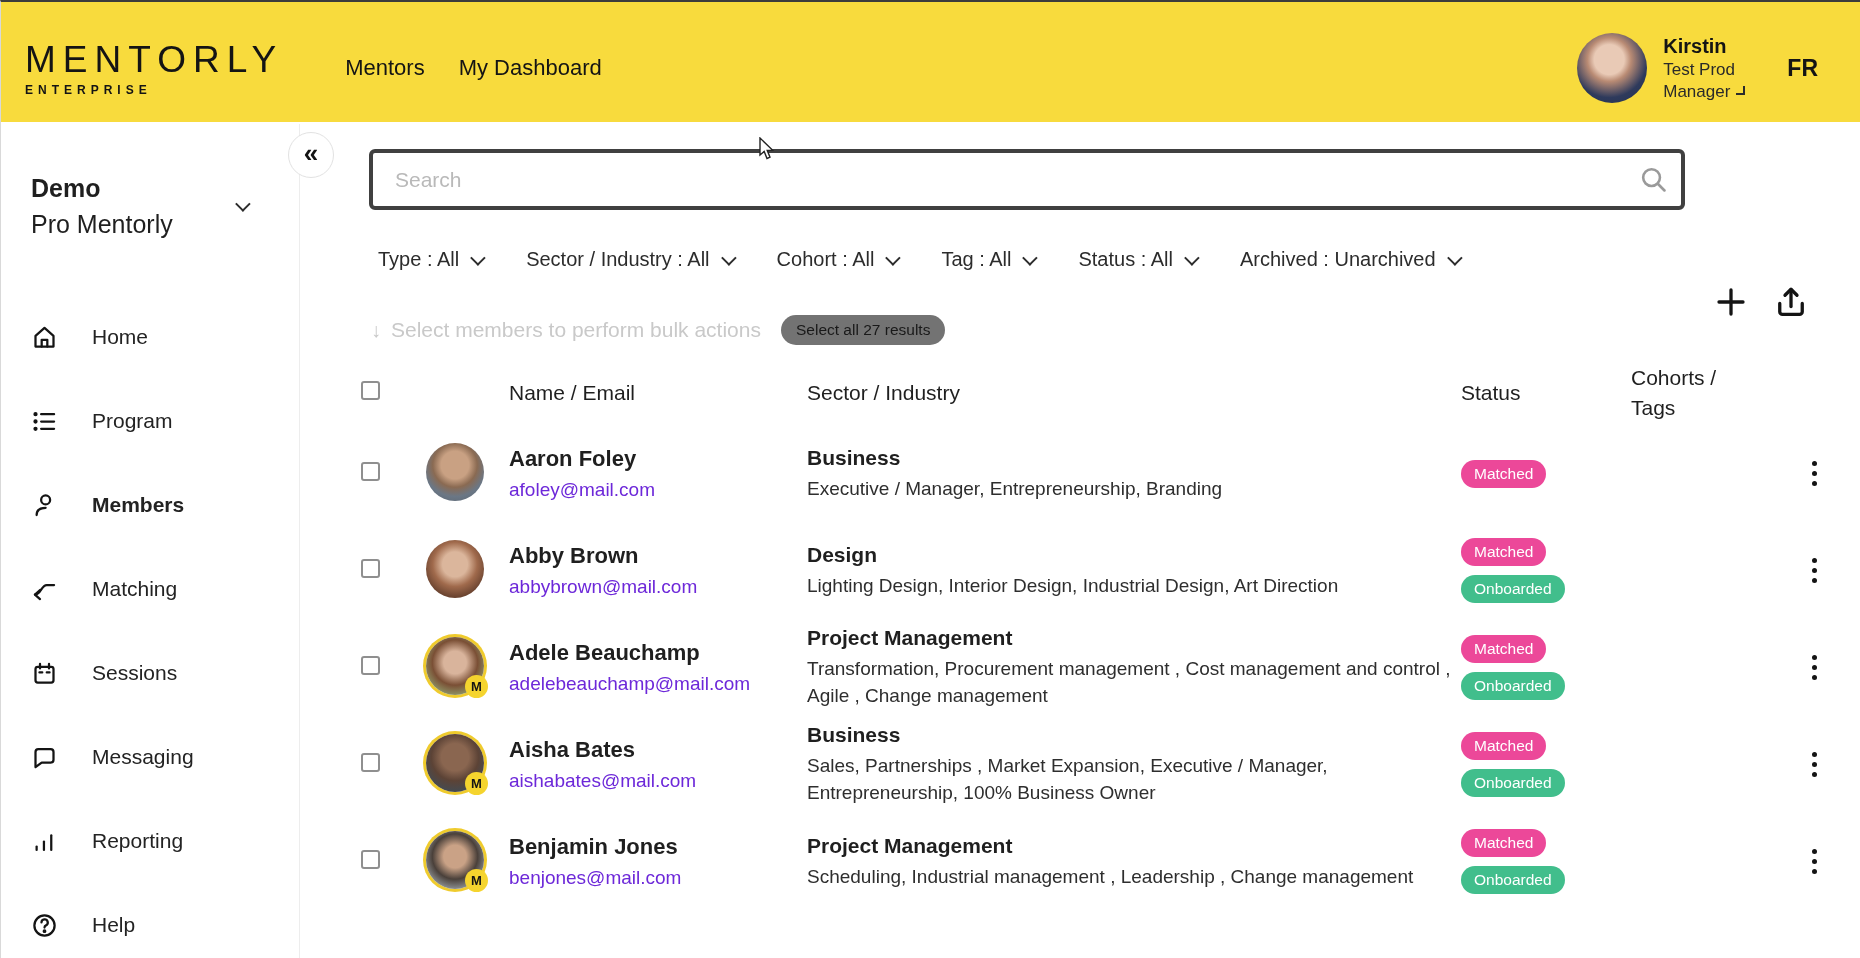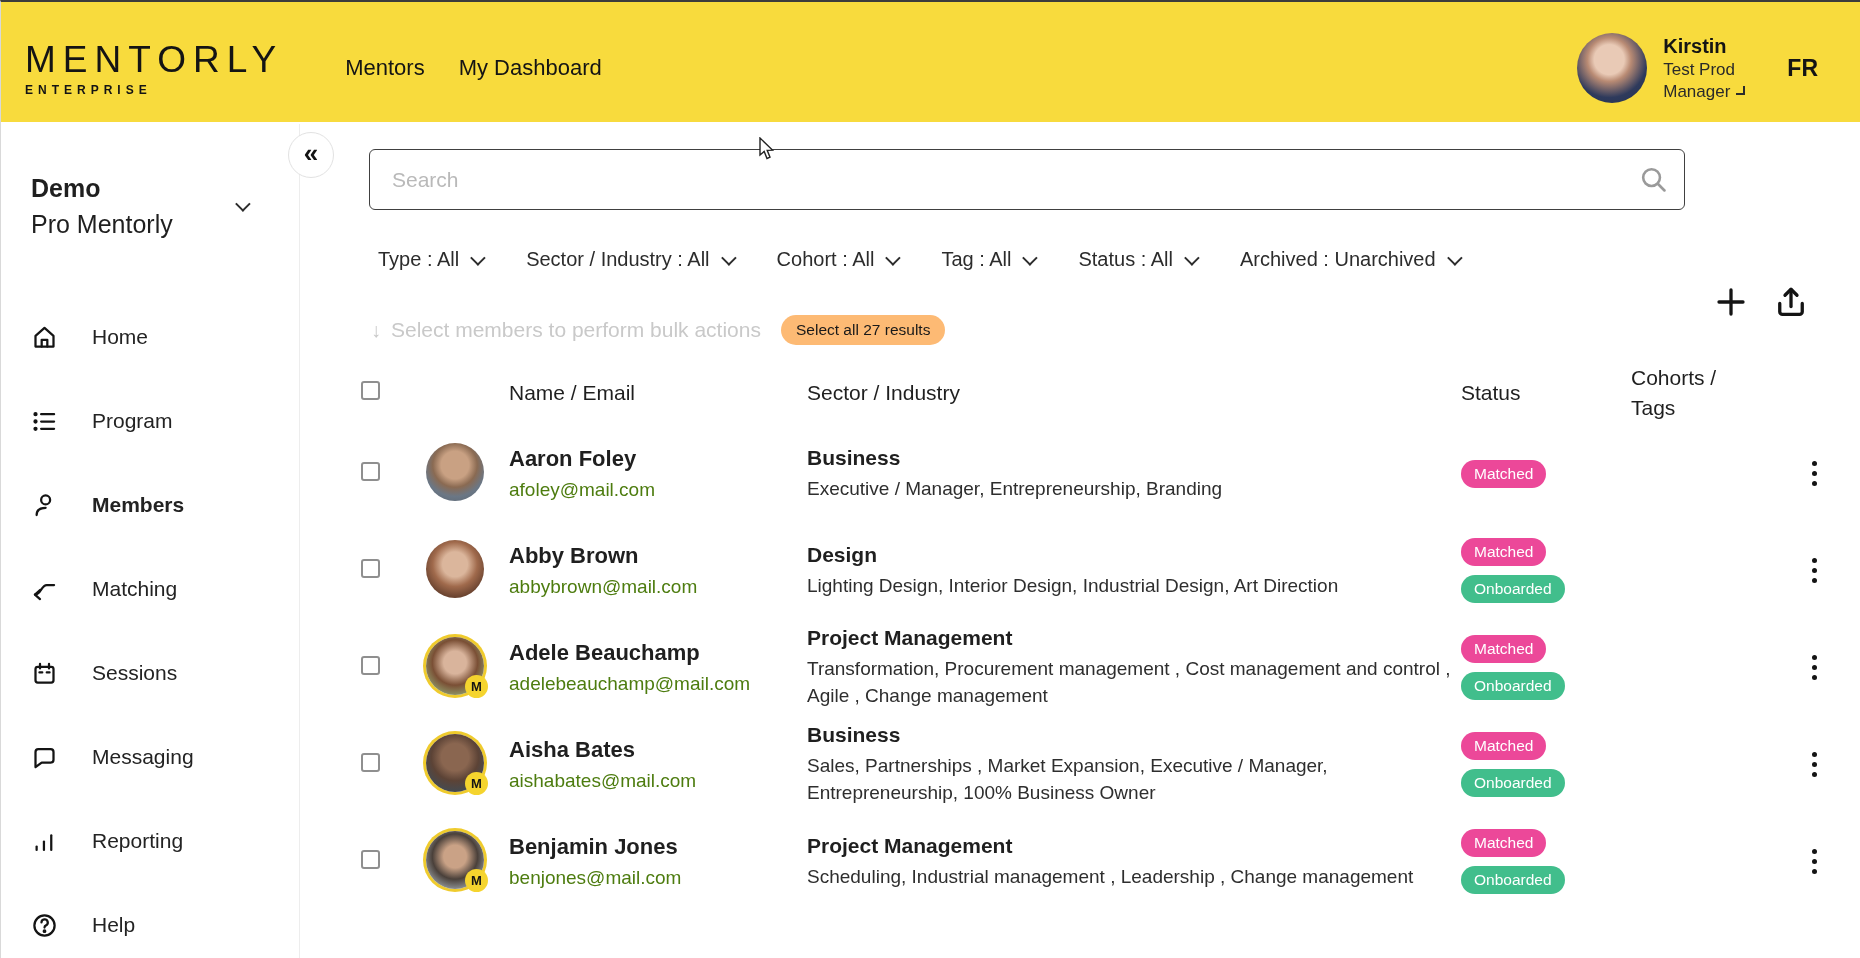--- a/index.html
+++ b/index.html
@@ -38,39 +38,39 @@
   .menu .icon { width:27px; height:27px; display:inline-flex; }
   .menu .icon svg { width:27px; height:27px; stroke:#141414; fill:none; stroke-width:2; stroke-linecap:round; stroke-linejoin:round; }
 
   .collapse-btn { position:absolute; top:130px; left:287px; width:46px; height:46px; border-radius:50%;
       background:#fff; border:1px solid #e2e2e2; z-index:6; display:flex; align-items:center; justify-content:center;
       font-size:26px; font-weight:700; color:#141414; cursor:pointer; padding-bottom:4px; }
 
   
   .main { position:absolute; left:300px; top:122px; right:0; bottom:0; overflow:hidden; }
   .search-row { position:relative; margin:25px 0 0 68px; width:1316px; height:61px; }
-  .search-input { width:100%; height:100%; border:1px solid #404040; border-radius:6px;
+  .search-input { width:100%; height:100%; border:4px solid #404040; border-radius:6px;
       font-size:21px; padding:0 60px 0 22px; color:#333; outline:none; font-family:inherit; }
   .search-input::placeholder { color:#b9b9b9; }
   .search-icon { position:absolute; right:16px; top:15px; width:31px; height:31px; cursor:pointer; }
   .search-icon svg { width:31px; height:31px; stroke:#9a9a9a; fill:none; stroke-width:2; stroke-linecap:round; }
   .add-btn, .export-btn { position:absolute; top:160px; width:36px; height:36px; cursor:pointer; }
   .add-btn { left:1412px; }
   .export-btn { left:1472px; }
   .add-btn svg, .export-btn svg { width:36px; height:36px; stroke:#141414; fill:none; stroke-width:2.2; stroke-linecap:round; stroke-linejoin:round; }
 
   .filters-row { margin:38px 0 0 77px; display:flex; align-items:center; gap:44px;
       font-size:20px; color:#2c2c2c; }
   .filter { display:flex; align-items:center; gap:12px; cursor:pointer; }
   .chev { width:11px; height:11px; border-right:2.2px solid #2c2c2c; border-bottom:2.2px solid #2c2c2c;
           transform:rotate(45deg) translateY(-2px); display:inline-block; }
 
   .bulk-row { margin:44px 0 0 70px; display:flex; align-items:center; font-size:21px; color:#c9c9c9; }
   .bulk-arrow { margin-right:10px; font-size:20px; }
-  .select-all-pill { margin-left:20px; background:#fdba74; color:#191919; border:none;
+  .select-all-pill { margin-left:20px; background:#737373; color:#191919; border:none;
       border-radius:15px; padding:6px 15px; font-size:15.5px; font-family:inherit; cursor:pointer; }
 
   
   .grid-row { display:grid; grid-template-columns:50px 88px 298px 654px 180px 150px 66px;
       padding-left:60px; align-items:center; }
   .thead { margin-top:16px; min-height:64px; font-size:21px; font-weight:400; }
   .th-cohorts { max-width:112px; line-height:30px; }
   .c-name, .c-sector, .c-status { padding-left:10px; }
   .checkbox { width:19px; height:19px; border:2px solid #8f8f8f; border-radius:3px; display:inline-block;
       background:#fff; cursor:pointer; }
@@ -80,21 +80,21 @@
   .avatar.mentor { box-shadow:0 0 0 3px #EFCB2D; }
   .mbadge { display:none; position:absolute; right:-4px; bottom:-3px; width:23px; height:23px; border-radius:50%;
       background:#F5D42E; color:#141414; font-size:13px; font-weight:700; text-align:center; line-height:23px; }
   .avatar.mentor .mbadge { display:block; }
   .av-0 { background:radial-gradient(circle at 50% 38%, #c9a183 0 30%, #8a6a52 48%, #6b7785 68%, #55616e 100%); }
   .av-1 { background:radial-gradient(circle at 50% 42%, #dbb69c 0 28%, #a06a4c 50%, #6e4632 72%, #4e3222 100%); }
   .av-2 { background:radial-gradient(circle at 50% 44%, #d9b49c 0 26%, #7a4f35 52%, #8f9a6a 78%, #6f7a50 100%); }
   .av-3 { background:radial-gradient(circle at 50% 40%, #8a6650 0 30%, #5c4336 52%, #474a4e 74%, #35383c 100%); }
   .av-4 { background:radial-gradient(circle at 50% 44%, #caa286 0 26%, #4a403a 52%, #9aa0a4 80%, #83898d 100%); }
   .mname { font-size:22px; font-weight:700; cursor:pointer; }
-  .memail { font-size:19px; color:#4d7c0f; margin-top:7px; cursor:pointer; word-break:break-all; }
+  .memail { font-size:19px; color:#6d28d9; margin-top:7px; cursor:pointer; word-break:break-all; }
   .sector-title { font-size:21px; font-weight:700; }
   .sector-skills { font-size:19px; color:#2e2e2e; margin-top:5px; line-height:27px; }
   .c-status { display:flex; flex-direction:column; gap:9px; justify-content:center; }
   .badge { color:#fff; font-size:15.5px; padding:5px 13px; border-radius:15px; width:fit-content; }
   .badge.matched { background:#ec4899; }
   .badge.onboarded { background:#41BE8C; }
   .kebab { display:flex; flex-direction:column; gap:5px; align-items:center; cursor:pointer; padding:6px; }
   .kebab i { width:5px; height:5px; border-radius:50%; background:#141414; }
 
   

